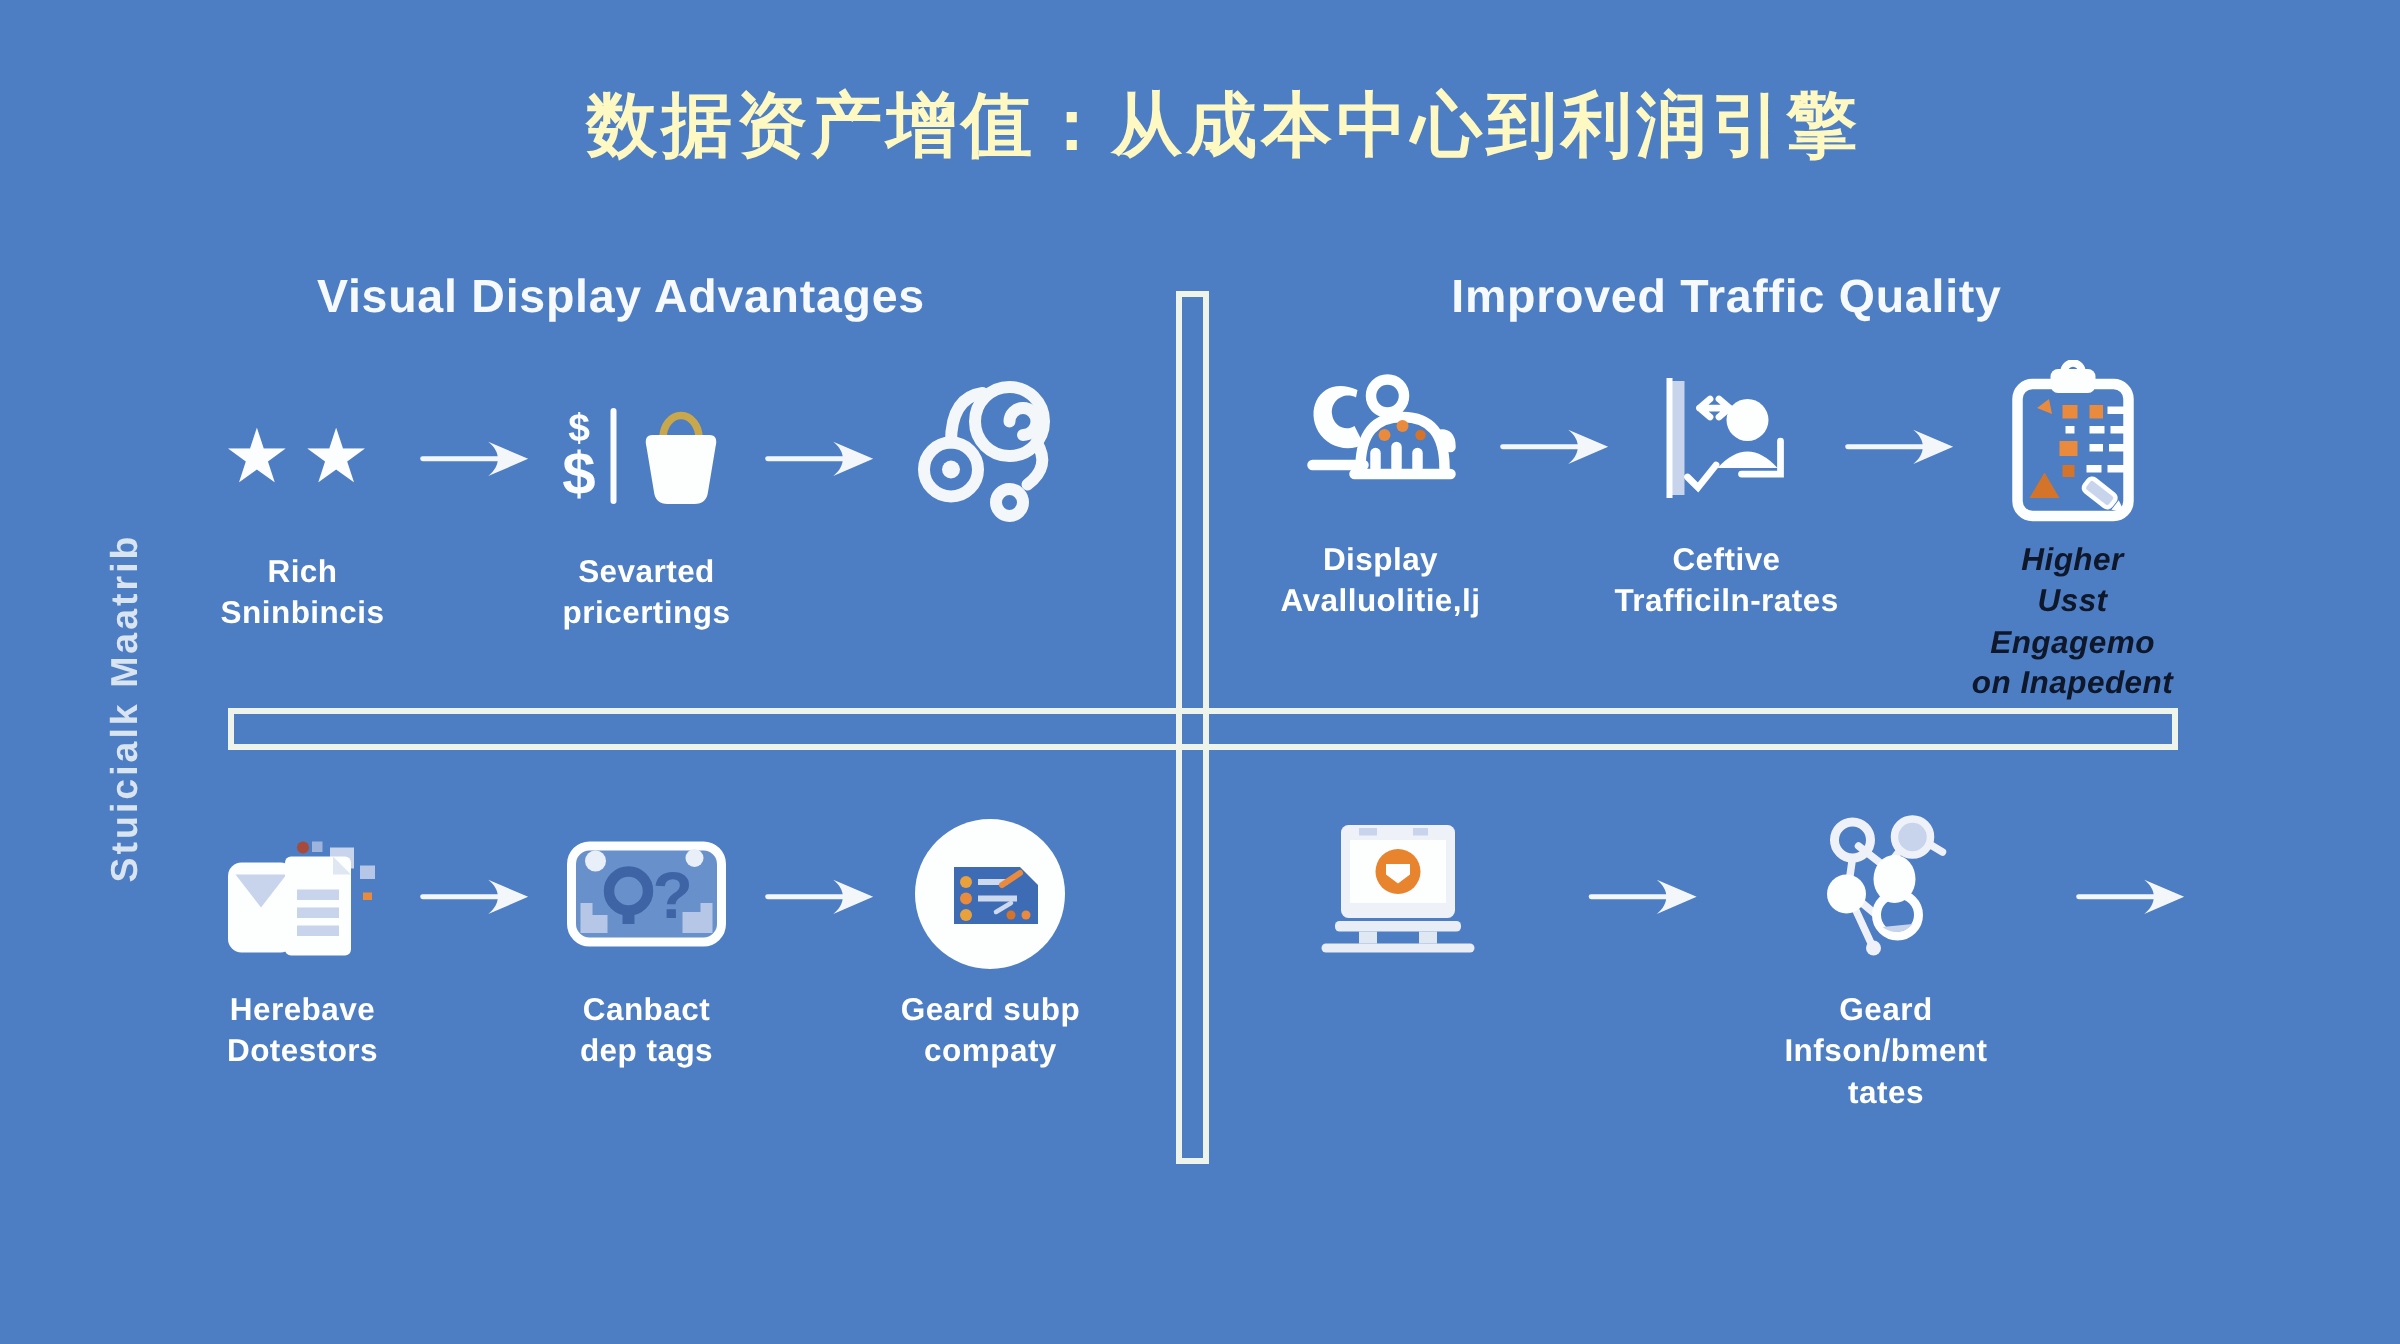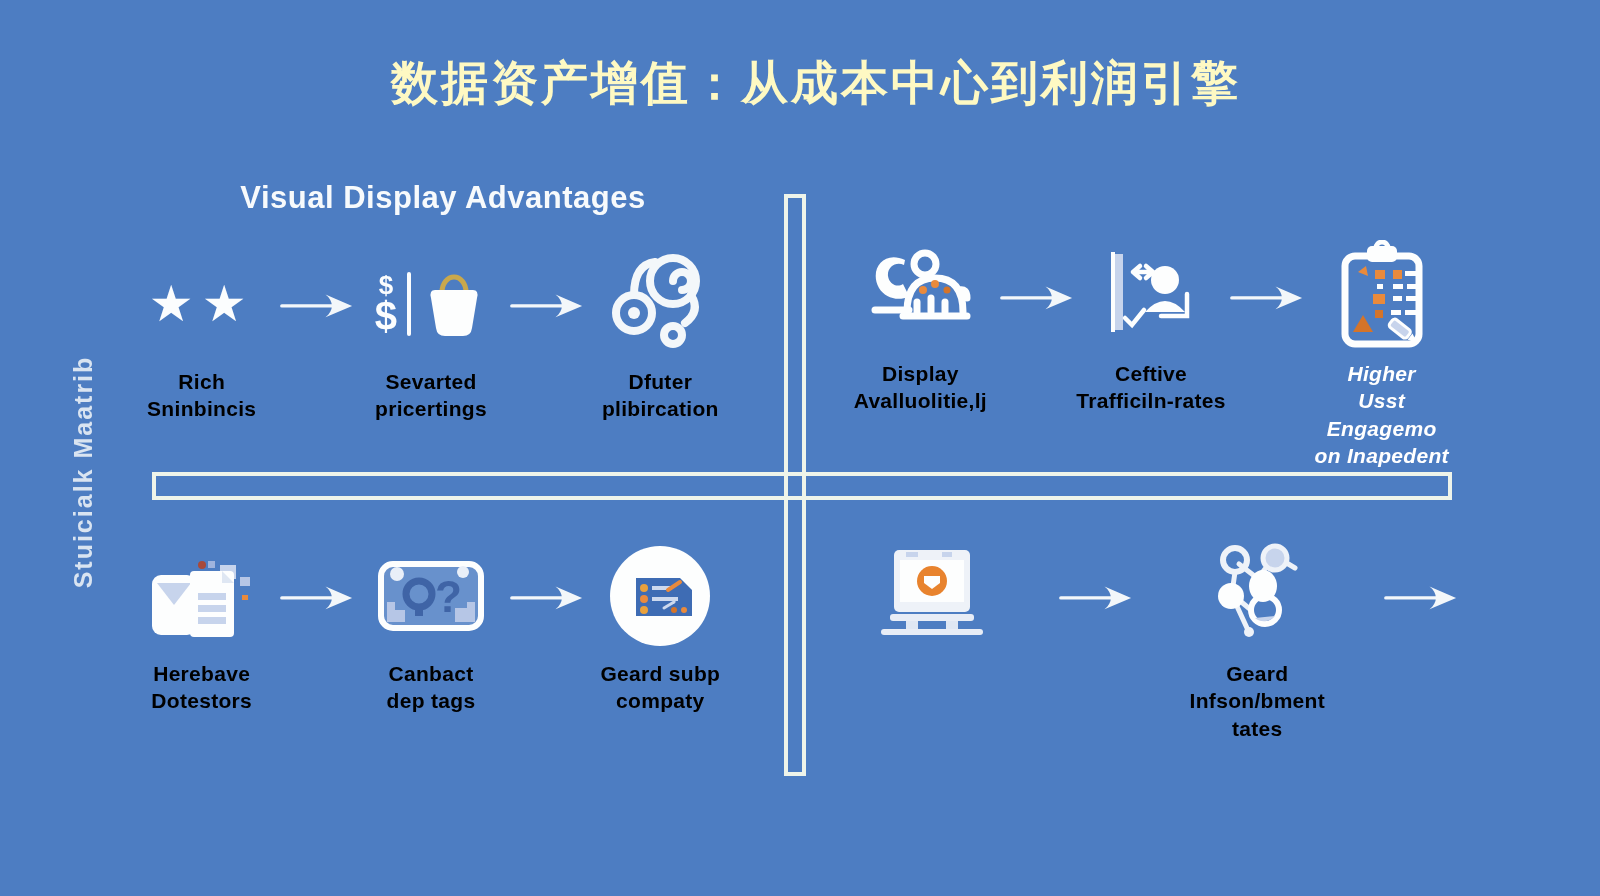--- a/index.html
+++ b/index.html
@@ -16,60 +16,61 @@
   }
   .side-label{
     position:absolute;left:-64px;top:455px;width:300px;height:34px;
     transform:rotate(-90deg);text-align:center;
     font-size:25px;font-weight:700;color:#d9e4f1;letter-spacing:2px;
   }
   .q-header{
     position:absolute;top:180px;text-align:center;
     font-size:31px;font-weight:700;color:#f7fafc;letter-spacing:.5px;
   }
-  .q-header.tl{left:137px;width:612px;}
+  .q-header.tl{left:108px;width:612px;}
   .q-header.tr{left:843px;width:616px;}
   .divider-h{
     position:absolute;left:152px;top:472px;width:1292px;height:20px;
     border:4px solid #eef4ea;background:transparent;
   }
   .divider-v{
     position:absolute;left:784px;top:194px;width:14px;height:574px;
     border:4px solid #eef4ea;background:transparent;
   }
   .flow-row{position:absolute;display:flex;justify-content:space-between;align-items:flex-start;}
   .flow-row.tl{left:125px;top:248px;width:612px;}
   .flow-row.tr{left:843px;top:240px;width:616px;}
   .flow-row.bl{left:125px;top:540px;width:612px;}
   .flow-row.br{left:843px;top:540px;width:616px;}
   .flow-item{width:178px;display:flex;flex-direction:column;align-items:center;}
   .icon-box{height:112px;display:flex;align-items:center;justify-content:center;}
   .item-label{
     margin-top:8px;text-align:center;white-space:pre-line;
-    font-size:21px;font-weight:600;color:#000000;line-height:1.3;letter-spacing:.3px;
-  }
-  .item-label.italic{font-style:italic;color:#ffffff;}
+    font-size:21px;font-weight:600;color:#ffffff;line-height:1.3;letter-spacing:.3px;
+  }
+  .item-label.italic{font-style:italic;color:#0f172a;}
   .arrow-box{width:78px;height:112px;display:flex;align-items:center;justify-content:center;}
   .stars{font-size:50px;color:#fbfdfe;letter-spacing:8px;line-height:1;}
   .price-icon{display:flex;align-items:center;gap:10px;}
   .dollar-col{display:flex;flex-direction:column;align-items:center;color:#fbfdfe;font-weight:700;line-height:.9;}
   .dollar-col .d-sm{font-size:26px;}
   .dollar-col .d-lg{font-size:40px;}
   .v-sep{width:4px;height:64px;background:#fbfdfe;border-radius:2px;}
 </style>
 </head>
 <body>
 
 <div class="canvas">
 
   <h1 class="page-title">数据资产增值：从成本中心到利润引擎</h1>
 
   <div class="side-label">Stuicialk Maatrib</div>
 
   <div class="q-header tl">Visual Display Advantages</div>
+  <div class="q-header tr">Improved Traffic Quality</div>
 
   <div class="divider-h"></div>
   <div class="divider-v"></div>
 
   <div class="flow-row tl">
     <div class="flow-item">
       <div class="icon-box">
         <span class="stars">★★</span>
       </div>
       <div class="item-label">Rich
@@ -109,22 +110,20 @@
             <circle cx="66" cy="30" r="23"></circle>
             <path d="M66 30 a9 9 0 1 1 9 9"></path>
             <circle cx="27" cy="62" r="18"></circle>
             <path d="M27 44 Q27 14 48 11"></path>
             <path d="M84 44 Q94 60 78 72"></path>
             <circle cx="66" cy="84" r="9"></circle>
           </g>
           <circle cx="27" cy="62" r="6" fill="#f3f7fa"></circle>
         </svg>
       </div>
-      <div class="item-label">Dfuter
-plibircation</div>
     </div>
   </div>
 
   <div class="flow-row tr">
     <div class="flow-item">
       <div class="icon-box">
         <svg width="110" height="100" viewBox="0 0 110 100">
           <path d="M40 14 C18 4 4 24 14 42 C20 52 34 56 44 50 L38 38 C32 42 24 38 23 30 C22 21 31 15 39 19 Z" fill="#fdfefe"></path>
           <path d="M10 64 H44" stroke="#fdfefe" stroke-width="7" stroke-linecap="round"></path>
           <g stroke="#fdfefe" stroke-width="7" fill="none" stroke-linecap="round">

